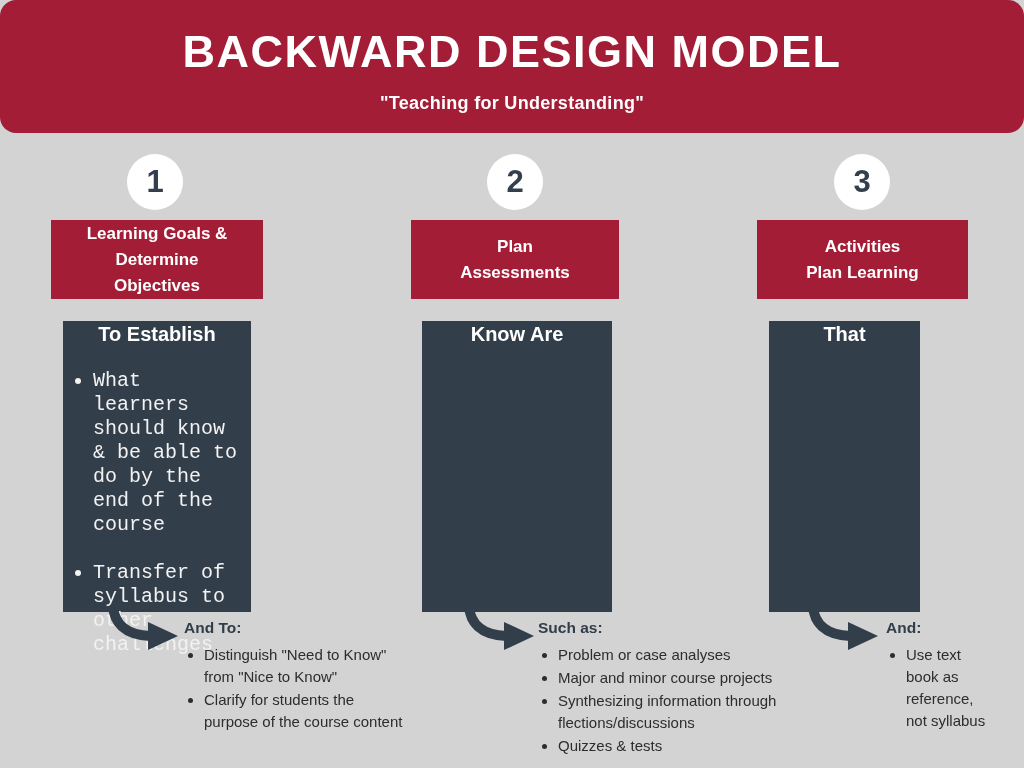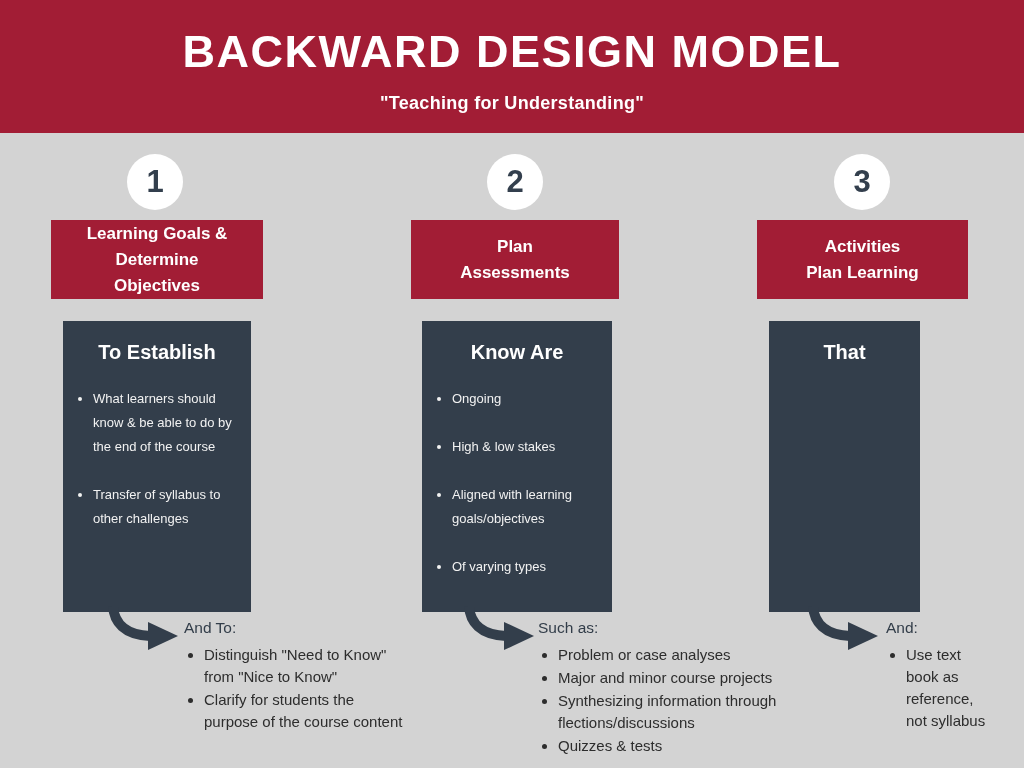--- a/index.html
+++ b/index.html
@@ -7,20 +7,21 @@
     width:1024px;height:768px;position:relative;overflow:hidden;
     background:var(--background,#D3D3D3);
     font-family:"Liberation Sans","DejaVu Sans",sans-serif;
     -webkit-font-smoothing:antialiased;
   }
   
   .banner{
     position:absolute;left:0;top:0;width:1024px;height:133px;
     background:var(--banner_red,#A21D35);color:var(--light_text,#fff);
     text-align:center;
+    border-radius:16px;
   }
   .banner h1{
     margin:0;padding-top:27px;font-size:45px;line-height:50px;
     font-weight:bold;letter-spacing:1.5px;
   }
   .banner .subtitle{
     margin-top:16px;font-size:18px;font-weight:bold;letter-spacing:.3px;
   }
   
   .circle{
@@ -36,35 +37,35 @@
     display:flex;flex-direction:column;justify-content:center;text-align:center;
   }
   .r1{left:51px;width:212px}.r2{left:411px;width:208px}.r3{left:757px;width:211px}
   
   .darkbox{
     position:absolute;top:321px;height:291px;background:var(--dark_box,#333E4B);
     color:var(--light_text,#fff);box-sizing:border-box;
   }
   .d1{left:63px;width:188px}.d2{left:422px;width:190px}.d3{left:769px;width:151px}
   .darkbox h3{
-    margin:18px 4px 0;font-size:20px;line-height:26px;text-align:center;
+    margin:0 4px 0;font-size:20px;line-height:26px;text-align:center;
     font-weight:bold;color:#fff;
   }
   .darkbox ul{
-    margin:22px 0 0;padding:0 5px 0 30px;font-size:13px;line-height:24px;
-    color:#F2F2F2;list-style-type:disc;
+    margin:22px 0 0;padding:0 5px 0 30px;font-size:20px;line-height:24px;
+    color:#F2F2F2;list-style-type:disc;font-family:Liberation Mono, monospace;
   }
   .darkbox li{margin-bottom:24px;}
   
   .arrow{position:absolute;top:606px;width:80px;height:52px;color:var(--dark_box,#333E4B);}
   .a1{left:100px}.a2{left:456px}.a3{left:800px}
   
   .note{position:absolute;top:618px;color:var(--body_text,#2D2D2D);}
   .n1{left:184px;width:228px}.n2{left:538px;width:262px}.n3{left:886px;width:108px}
-  .note .note-label{font-size:15.5px;font-weight:normal;line-height:20px;color:#323D49;}
+  .note .note-label{font-size:15.5px;font-weight:bold;line-height:20px;color:#323D49;}
   .note ul{margin:6px 0 0;padding:0 0 0 20px;font-size:15px;line-height:22px;list-style-type:disc;}
   .note li{margin:0 0 1px;}
 </style>
 </head>
 <body>
 
 <div class="banner">
   <h1>BACKWARD DESIGN MODEL</h1>
   <div class="subtitle">"Teaching for Understanding"</div>
 </div>
@@ -98,26 +99,20 @@
 
 <div class="circle circ2">
   <span>2</span>
 </div>
 <div class="redbox r2">
   <div>Plan</div>
   <div>Assessments</div>
 </div>
 <div class="darkbox d2">
   <h3>Know Are</h3>
-  <ul>
-    <li>Ongoing</li>
-    <li>High &amp; low stakes</li>
-    <li>Aligned with learning goals/objectives</li>
-    <li>Of varying types</li>
-  </ul>
 </div>
 <svg class="arrow a2" viewBox="0 0 80 52">
   <path d="M 13 0 C 14 16 24 29 50 30" fill="none" stroke="currentColor" stroke-width="10" stroke-linejoin="round"></path>
   <polygon points="48,16 48,44 78,30" fill="currentColor"></polygon>
 </svg>
 <div class="note n2">
   <div class="note-label">Such as:</div>
   <ul>
     <li>Problem or case analyses</li>
     <li>Major and minor course projects</li>

